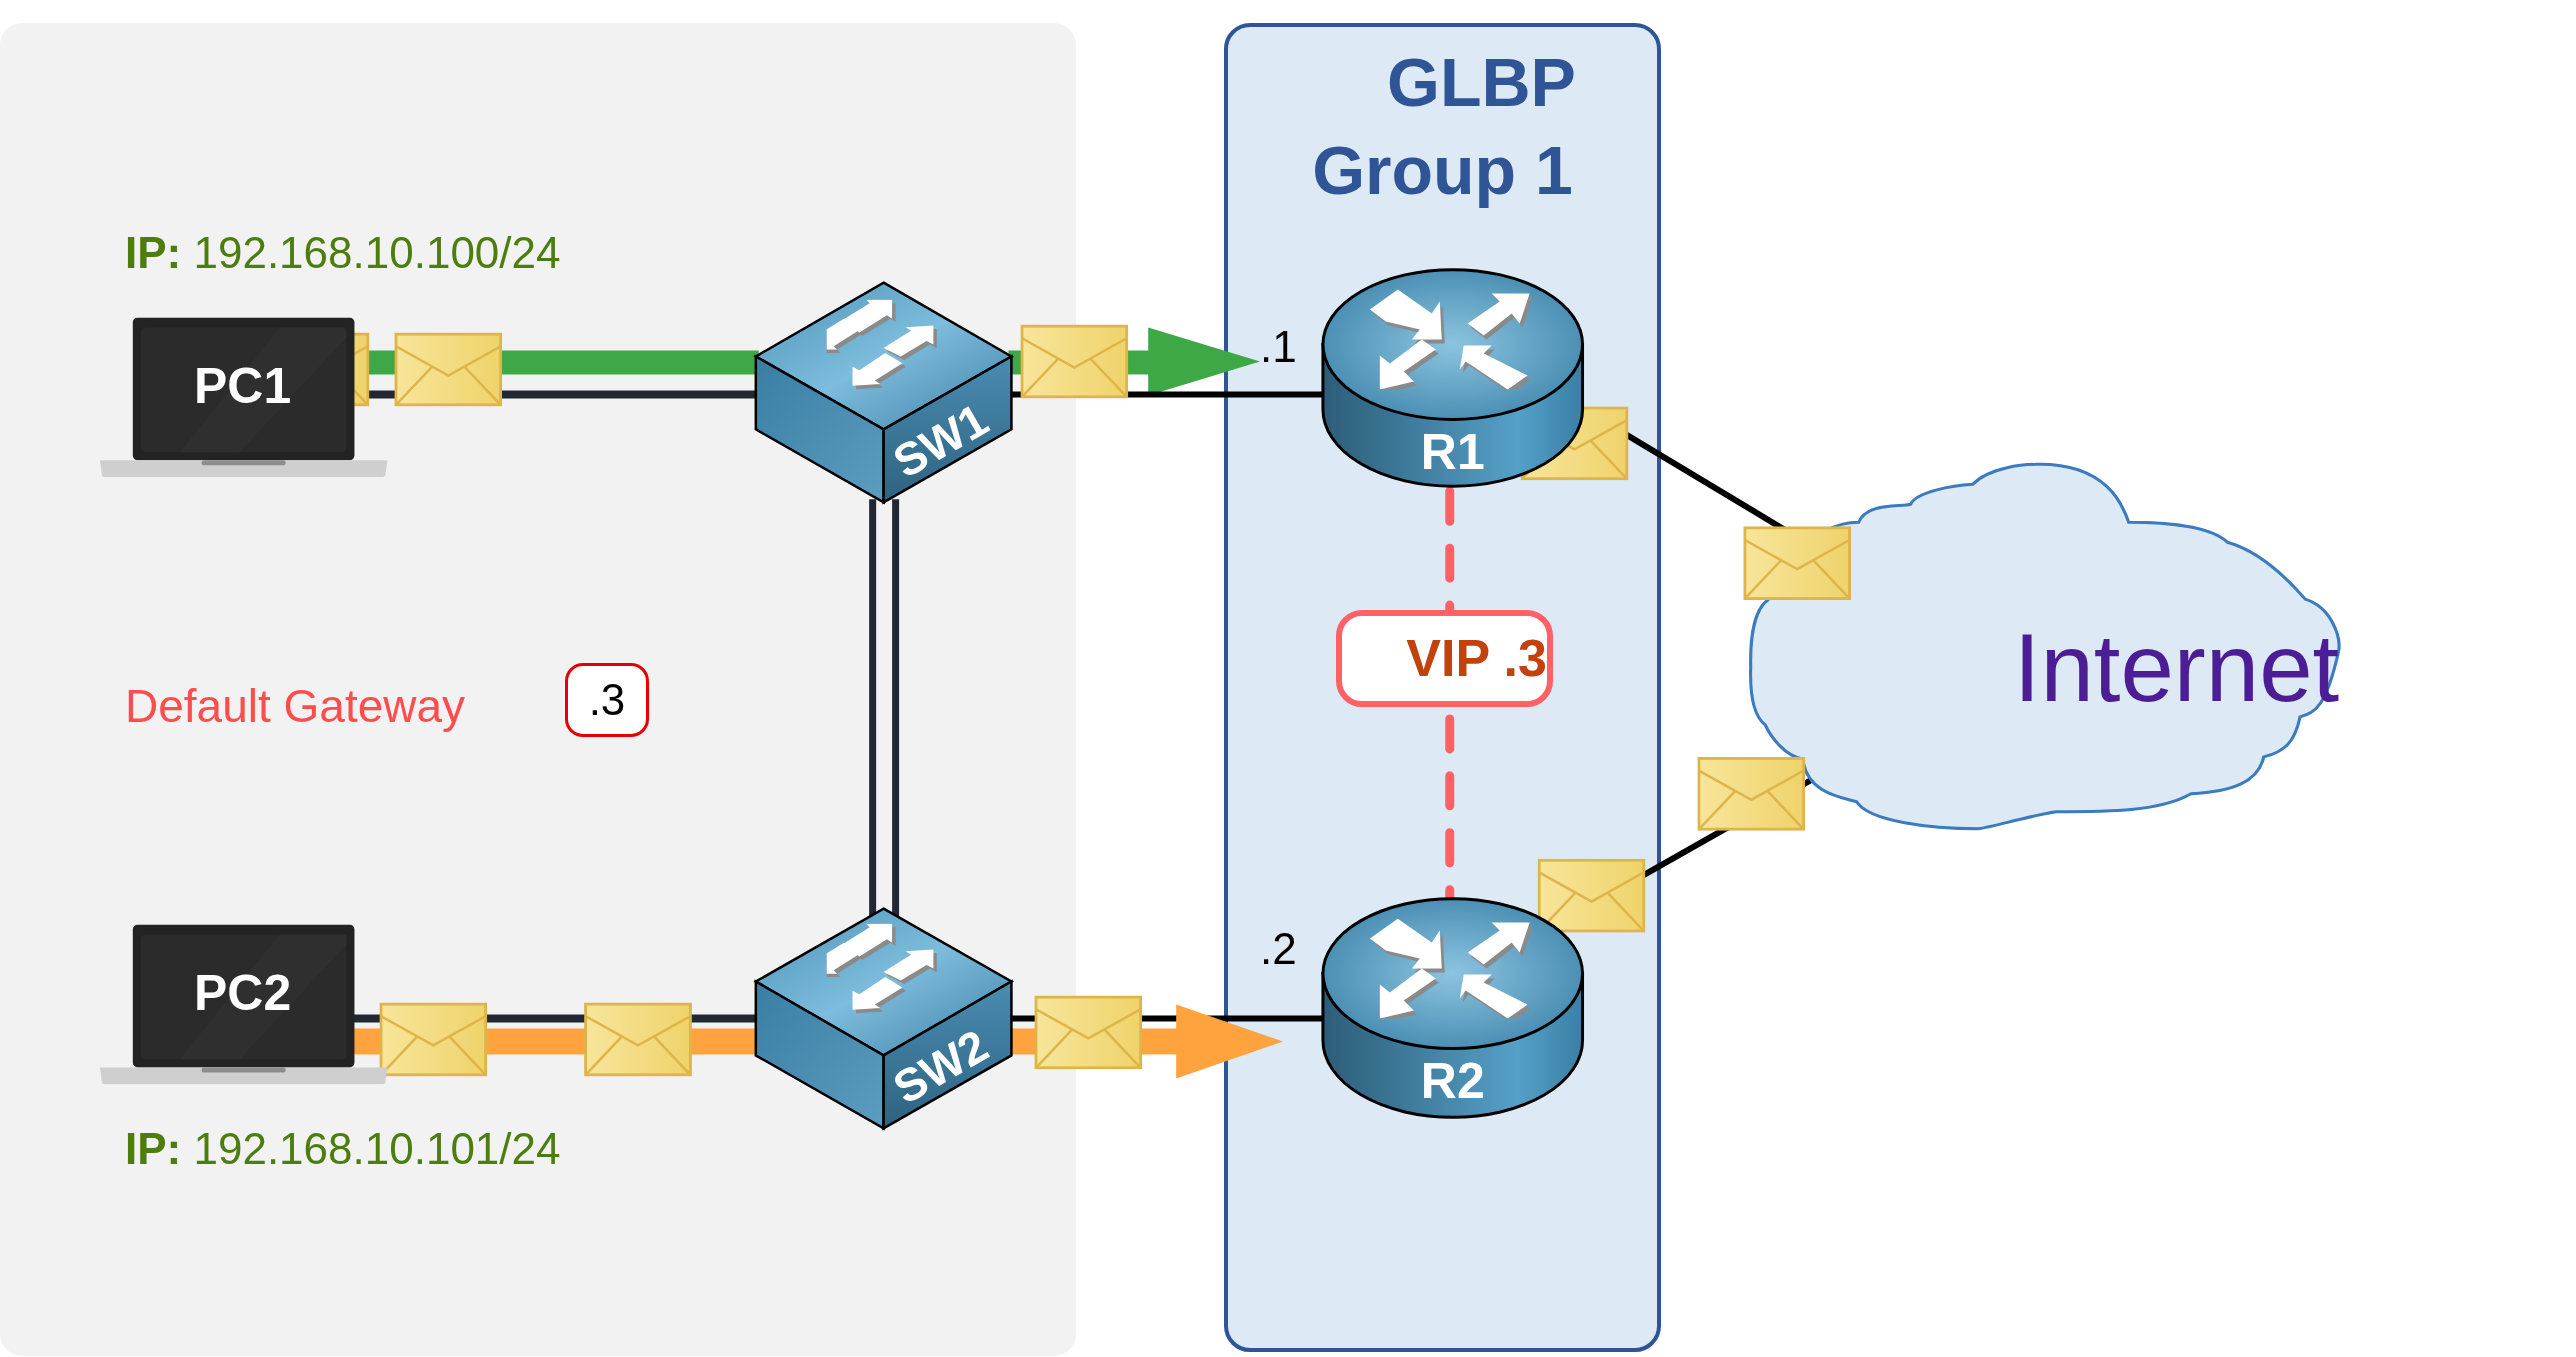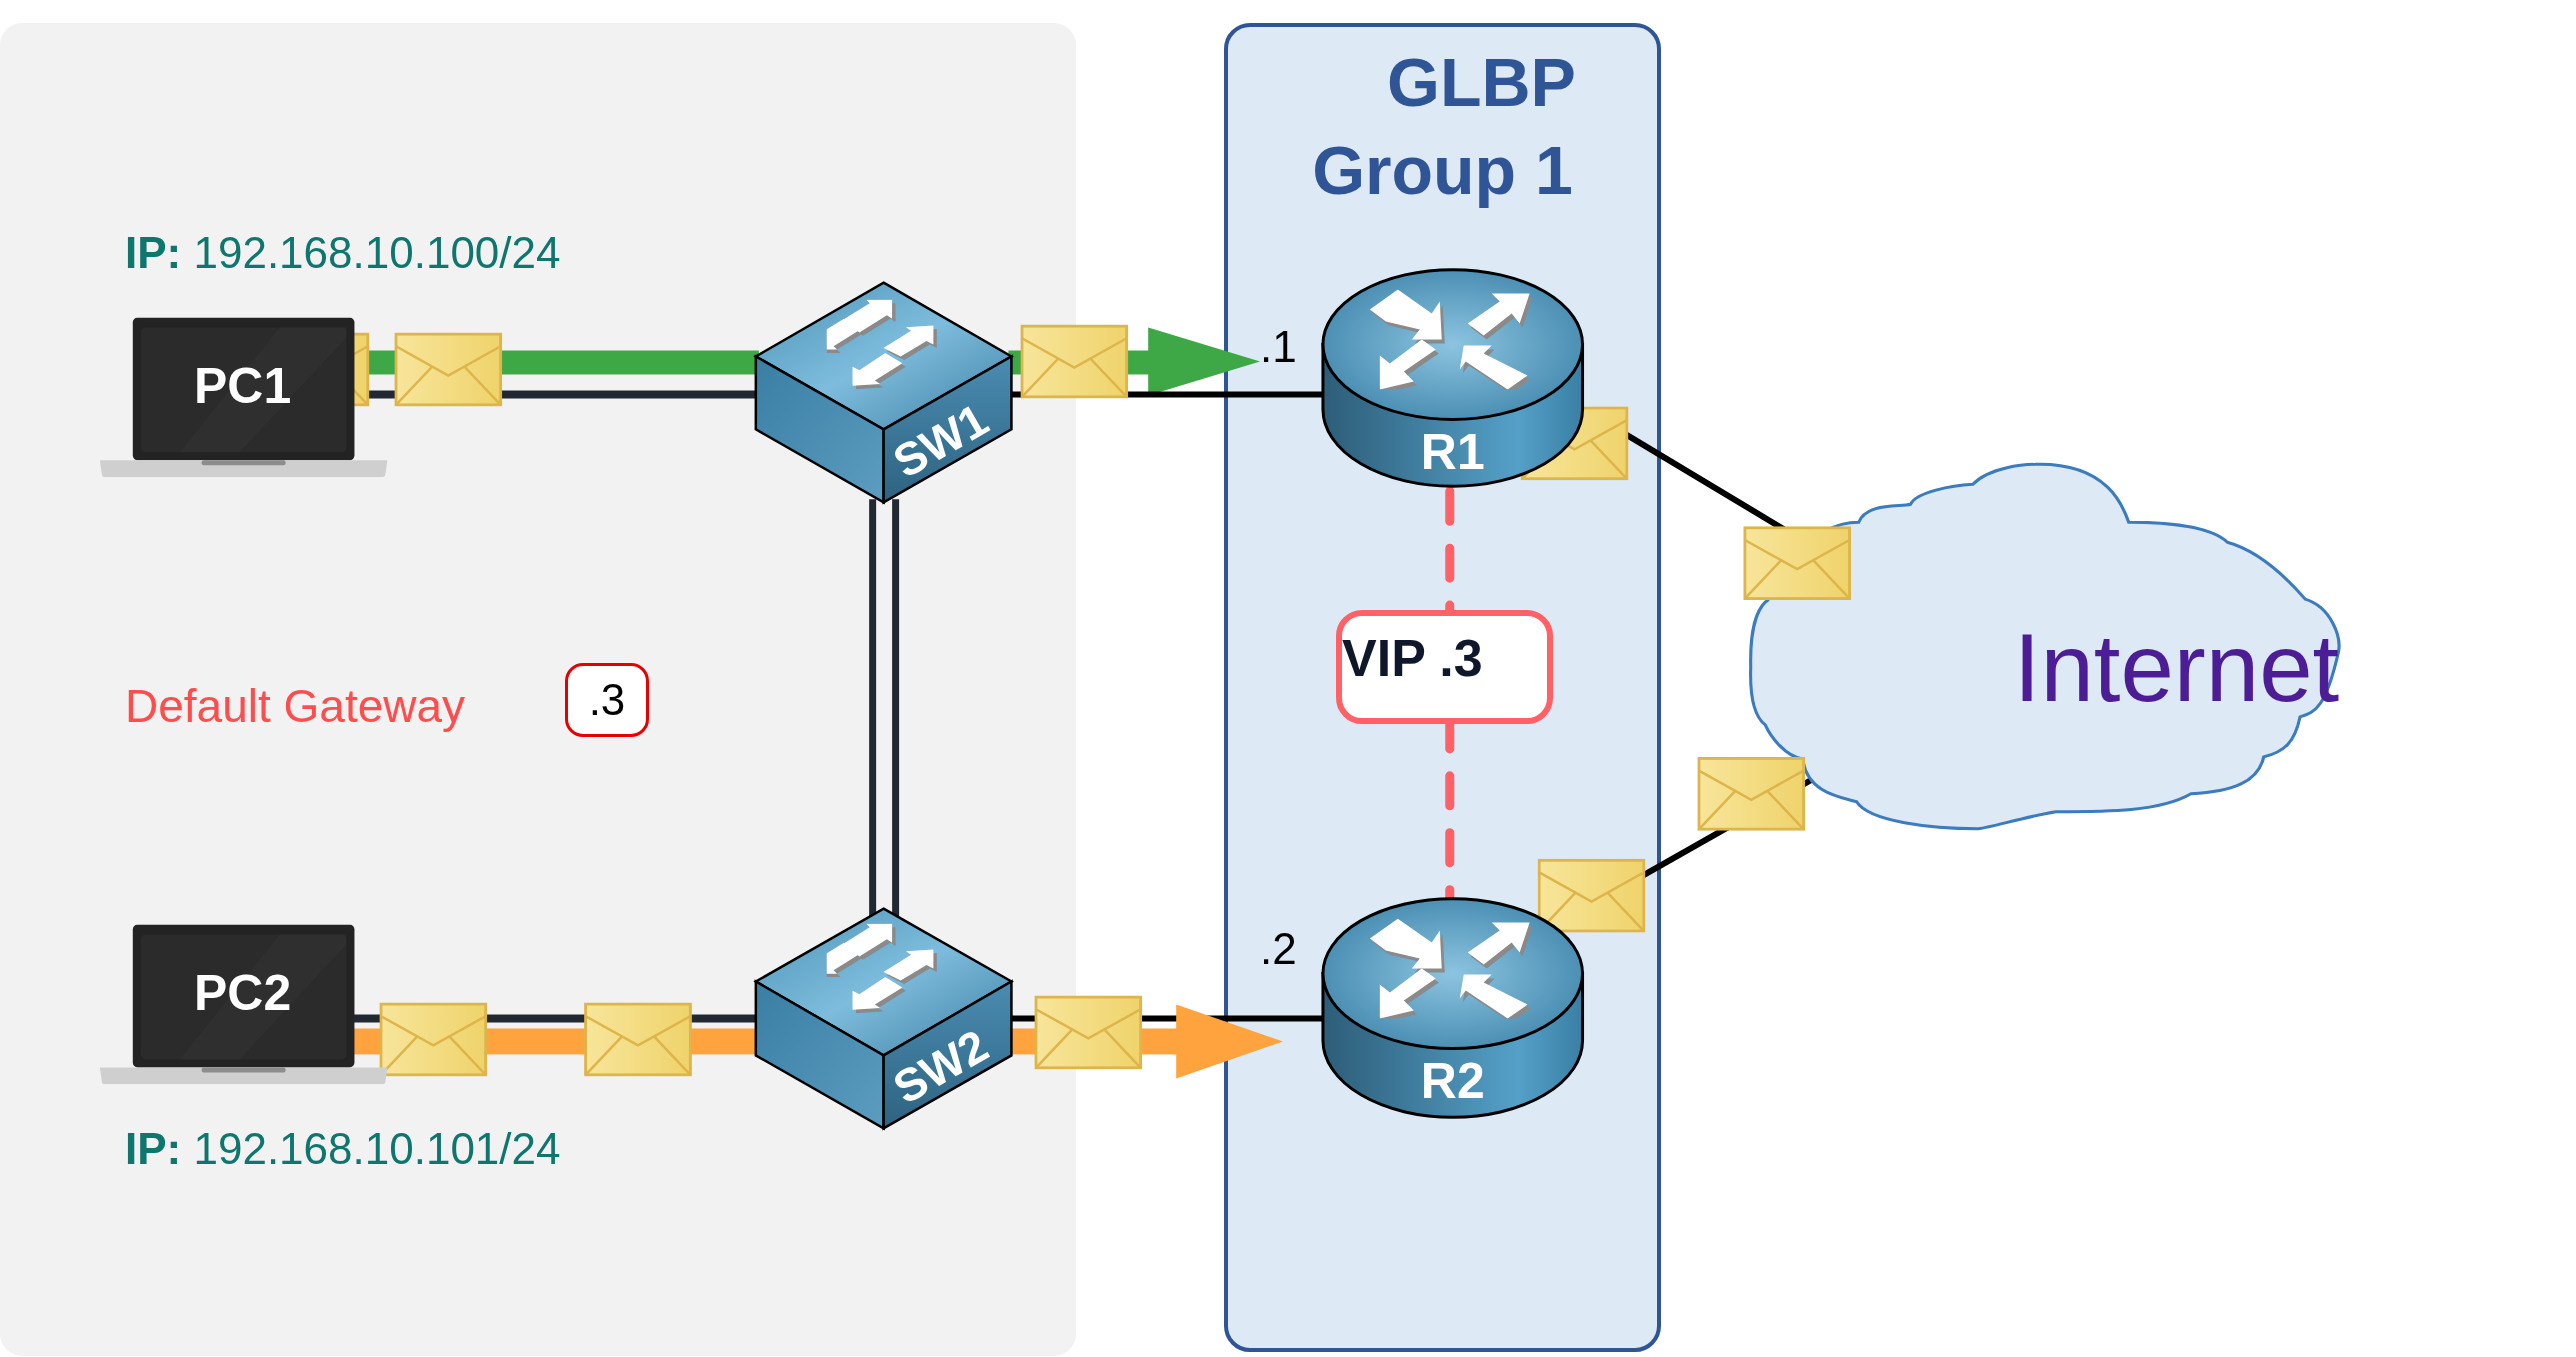--- a/index.html
+++ b/index.html
@@ -1,25 +1,25 @@
 <!DOCTYPE html>
 <html><head>
 <meta charset="utf-8">
 <style>
   html,body{margin:0;padding:0;background:#ffffff;}
   body{width:2576px;height:1358px;position:relative;overflow:hidden;font-family:"Liberation Sans",sans-serif;}
   .abs{position:absolute;}
   #lan-panel{left:0;top:23px;width:1076px;height:1333px;background:#f2f2f2;border-radius:22px;}
   #glbp-panel{left:1224px;top:23px;width:437px;height:1329px;background:#dde9f5;border:4px solid #2f5597;border-radius:26px;box-sizing:border-box;}
   .glbp-title{left:1224px;width:437px;text-align:center;color:#2f5597;font-weight:bold;font-size:68px;line-height:1;}
-  .ip-label{font-size:44px;color:#0f766e;white-space:nowrap;}
+  .ip-label{font-size:44px;color:#4d7c0f;white-space:nowrap;}
   .ip-label b{font-weight:bold;}
   .dg-text{font-size:46px;color:#ff4d4d;white-space:nowrap;}
   .dg-box{width:84px;height:74px;border:3px solid #e60000;border-radius:18px;background:#fff;box-sizing:border-box;text-align:center;font-size:44px;line-height:68px;color:#000;}
-  .vip-box{left:1336px;top:610px;width:217px;height:114px;background:#fff;border:6px solid #ff6166;border-radius:26px;box-sizing:border-box;text-align:left;font-weight:bold;font-size:52px;line-height:84px;color:#0f172a;}
+  .vip-box{left:1336px;top:610px;width:217px;height:97px;background:#fff;border:6px solid #ff6166;border-radius:26px;box-sizing:border-box;text-align:right;font-weight:bold;font-size:52px;line-height:84px;color:#c2410c;}
   .if-label{font-size:44px;color:#000;}
   .internet-label{font-size:96px;color:#4c1d95;left:1957px;top:613px;width:439px;text-align:center;}
   svg{position:absolute;left:0;top:0;}
 </style>
 </head>
 <body>
 
 <div id="lan-panel" class="abs"></div>
 <div id="glbp-panel" class="abs"></div>
 <div class="abs glbp-title" style="top:48px;padding-left:39px;">GLBP</div>

